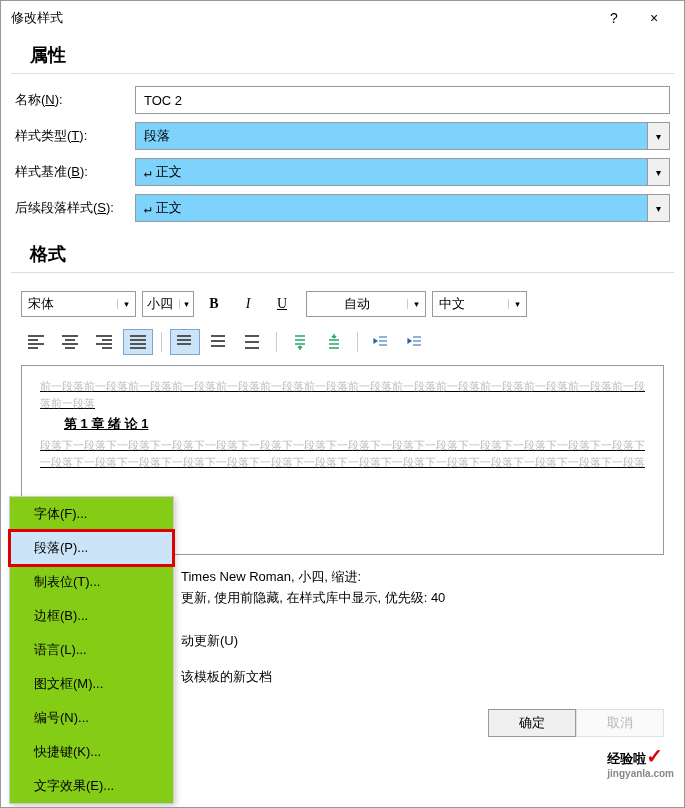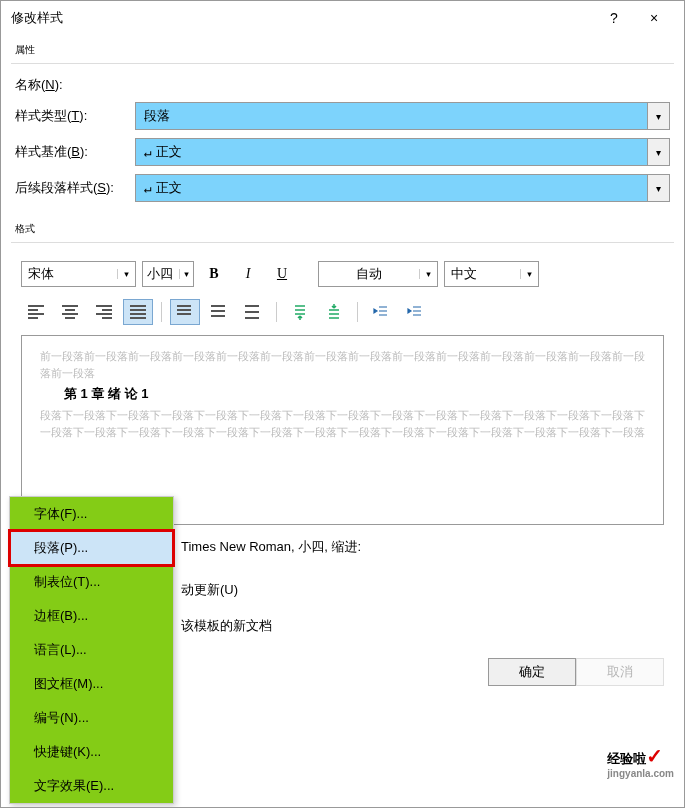--- a/index.html
+++ b/index.html
@@ -1,50 +1,50 @@
 <!DOCTYPE html>
 <html><head>
   <meta charset="utf-8">
   <style>
     * { box-sizing: border-box; margin: 0; padding: 0; font-family: "Microsoft YaHei", "SimSun", sans-serif; }
     body { width: 685px; height: 808px; background: #fff; border: 1px solid #999; overflow: hidden; position: relative; }
     .titlebar { display: flex; align-items: center; padding: 8px 10px; font-size: 13px; }
     .titlebar-title { flex: 1; }
     .titlebar-btn { width: 40px; text-align: center; font-size: 14px; cursor: default; }
-    .section-label { padding: 8px 14px 4px; font-size: 10px; }
+    .section-label { padding: 8px 29px 4px; font-size: 18px; font-weight: bold; }
     .divider { height: 1px; background: #ddd; margin: 2px 10px 8px; }
     .prop-row { display: flex; align-items: center; padding: 4px 14px; }
     .prop-label { width: 120px; font-size: 13px; }
     .prop-label u { text-decoration: underline; }
     .text-input { flex: 1; height: 28px; border: 1px solid #999; padding: 0 8px; font-size: 13px; background: #fff; }
     .select-wrap { flex: 1; display: flex; position: relative; }
     .select-input { flex: 1; height: 28px; border: 1px solid #999; padding: 0 8px; font-size: 13px; background: #7dd3fc; display: flex; align-items: center; }
     .select-btn { width: 22px; height: 28px; border: 1px solid #999; border-left: none; background: #f0f0f0; display: flex; align-items: center; justify-content: center; font-size: 10px; }
     .returnchar { font-family: monospace; margin-right: 4px; }
     .format-bar { display: flex; align-items: flex-end; gap: 6px; padding: 10px 20px; }
     .font-combo { width: 115px; height: 26px; border: 1px solid #999; display: flex; align-items: center; }
     .font-combo span { flex: 1; padding: 0 6px; font-size: 13px; }
     .font-combo .dd { width: 18px; text-align: center; font-size: 9px; border-left: 1px solid #ccc; }
     .size-combo { width: 52px; height: 26px; border: 1px solid #999; display: flex; align-items: center; }
     .size-combo span { flex: 1; padding: 0 4px; font-size: 13px; }
     .size-combo .dd { width: 14px; text-align: center; font-size: 9px; border-left: 1px solid #ccc; }
     .fmt-btn { width: 28px; height: 26px; display: flex; align-items: center; justify-content: center; font-size: 14px; font-family: "Times New Roman", serif; }
-    .color-combo { width: 120px; height: 26px; border: 1px solid #999; display: flex; align-items: center; margin-left: 16px; }
+    .color-combo { width: 120px; height: 26px; border: 1px solid #999; display: flex; align-items: center; margin-left: 4px; }
     .color-combo span { flex: 1; text-align: center; font-size: 13px; }
     .color-combo .dd { width: 18px; text-align: center; font-size: 9px; border-left: 1px solid #ccc; }
     .lang-combo { width: 95px; height: 26px; border: 1px solid #999; display: flex; align-items: center; gap: 14px; }
     .lang-combo span { flex: 1; padding: 0 6px; font-size: 13px; }
     .lang-combo .dd { width: 18px; text-align: center; font-size: 9px; border-left: 1px solid #ccc; }
     .toolbar2 { display: flex; align-items: center; gap: 4px; padding: 2px 20px 10px; }
     .tb-btn { width: 30px; height: 26px; border: 1px solid transparent; display: flex; align-items: center; justify-content: center; }
     .tb-btn.active { background: #cce4f7; border-color: #7aa7d1; }
     .tb-sep { width: 1px; height: 20px; background: #ccc; margin: 0 4px; }
     .align-icon { width: 16px; height: 14px; }
     .align-icon div { height: 2px; background: #555; margin-bottom: 2px; }
-    .preview { margin: 0 20px; border: 1px solid #999; height: 190px; padding: 12px 18px; overflow: hidden; font-family: "SimSun", serif; }
+    .preview { margin: 0 20px; border: 1px solid #999; height: 190px; padding: 12px 18px; overflow: hidden; font-family: "SimSun", serif; text-decoration: underline; }
     .prev-gray { color: #bbb; font-size: 11px; line-height: 1.5; word-break: break-all; }
     .prev-black { color: #000; font-size: 13px; padding: 4px 0 4px 24px; font-weight: bold; }
     .desc-area { margin: 12px 20px; font-size: 13px; line-height: 1.6; }
     .bottom-opts { padding: 8px 20px; font-size: 13px; }
     .bottom-opts label { display: flex; align-items: center; gap: 6px; padding: 3px 0; }
     .bottom-bar { display: flex; align-items: center; padding: 12px 20px; gap: 0; }
     .bottom-bar .spacer { flex: 1; }
     .btn { min-width: 88px; height: 28px; border: 1px solid #999; background: #f0f0f0; font-size: 13px; padding: 0 12px; display: flex; align-items: center; justify-content: center; }
     .popup-menu { position: absolute; left: 8px; top: 495px; width: 165px; background: #84cc16; border: 1px solid #ccc; box-shadow: 2px 2px 6px rgba(0,0,0,0.2); z-index: 10; }
     .popup-menu .menu-item { padding: 8px 24px; font-size: 13px; cursor: default; }
@@ -61,20 +61,21 @@
   <span class="titlebar-title">修改样式</span>
   <span class="titlebar-btn">?</span>
   <span class="titlebar-btn">×</span>
 </div>
 
 <div class="section-label">属性</div>
 <div class="divider"></div>
 
 <div class="prop-row">
   <div class="prop-label">名称(<u>N</u>):</div>
+  <input class="text-input" value="TOC 2" style="">
 </div>
 <div class="prop-row">
   <div class="prop-label">样式类型(<u>T</u>):</div>
   <div class="select-wrap">
     <div class="select-input">段落</div>
     <div class="select-btn">▾</div>
   </div>
 </div>
 <div class="prop-row">
   <div class="prop-label">样式基准(<u>B</u>):</div>
@@ -202,20 +203,21 @@
 </div>
 
 <div class="preview">
   <div class="prev-gray">前一段落前一段落前一段落前一段落前一段落前一段落前一段落前一段落前一段落前一段落前一段落前一段落前一段落前一段落前一段落</div>
   <div class="prev-black">第 1 章  绪 论       1</div>
   <div class="prev-gray">段落下一段落下一段落下一段落下一段落下一段落下一段落下一段落下一段落下一段落下一段落下一段落下一段落下一段落下一段落下一段落下一段落下一段落下一段落下一段落下一段落下一段落下一段落下一段落下一段落下一段落下一段落下一段落</div>
 </div>
 
 <div class="desc-area" style="padding-left:160px">
   <div>Times New Roman, 小四, 缩进:</div>
+  <div>更新, 使用前隐藏, 在样式库中显示, 优先级: 40</div>
 </div>
 
 <div class="bottom-opts" style="padding-left:180px">
   <label>
       <span>动更新(U)</span>
     </label>
   <label style="margin-top:12px">
       <span>该模板的新文档</span>
     </label>
 </div>

